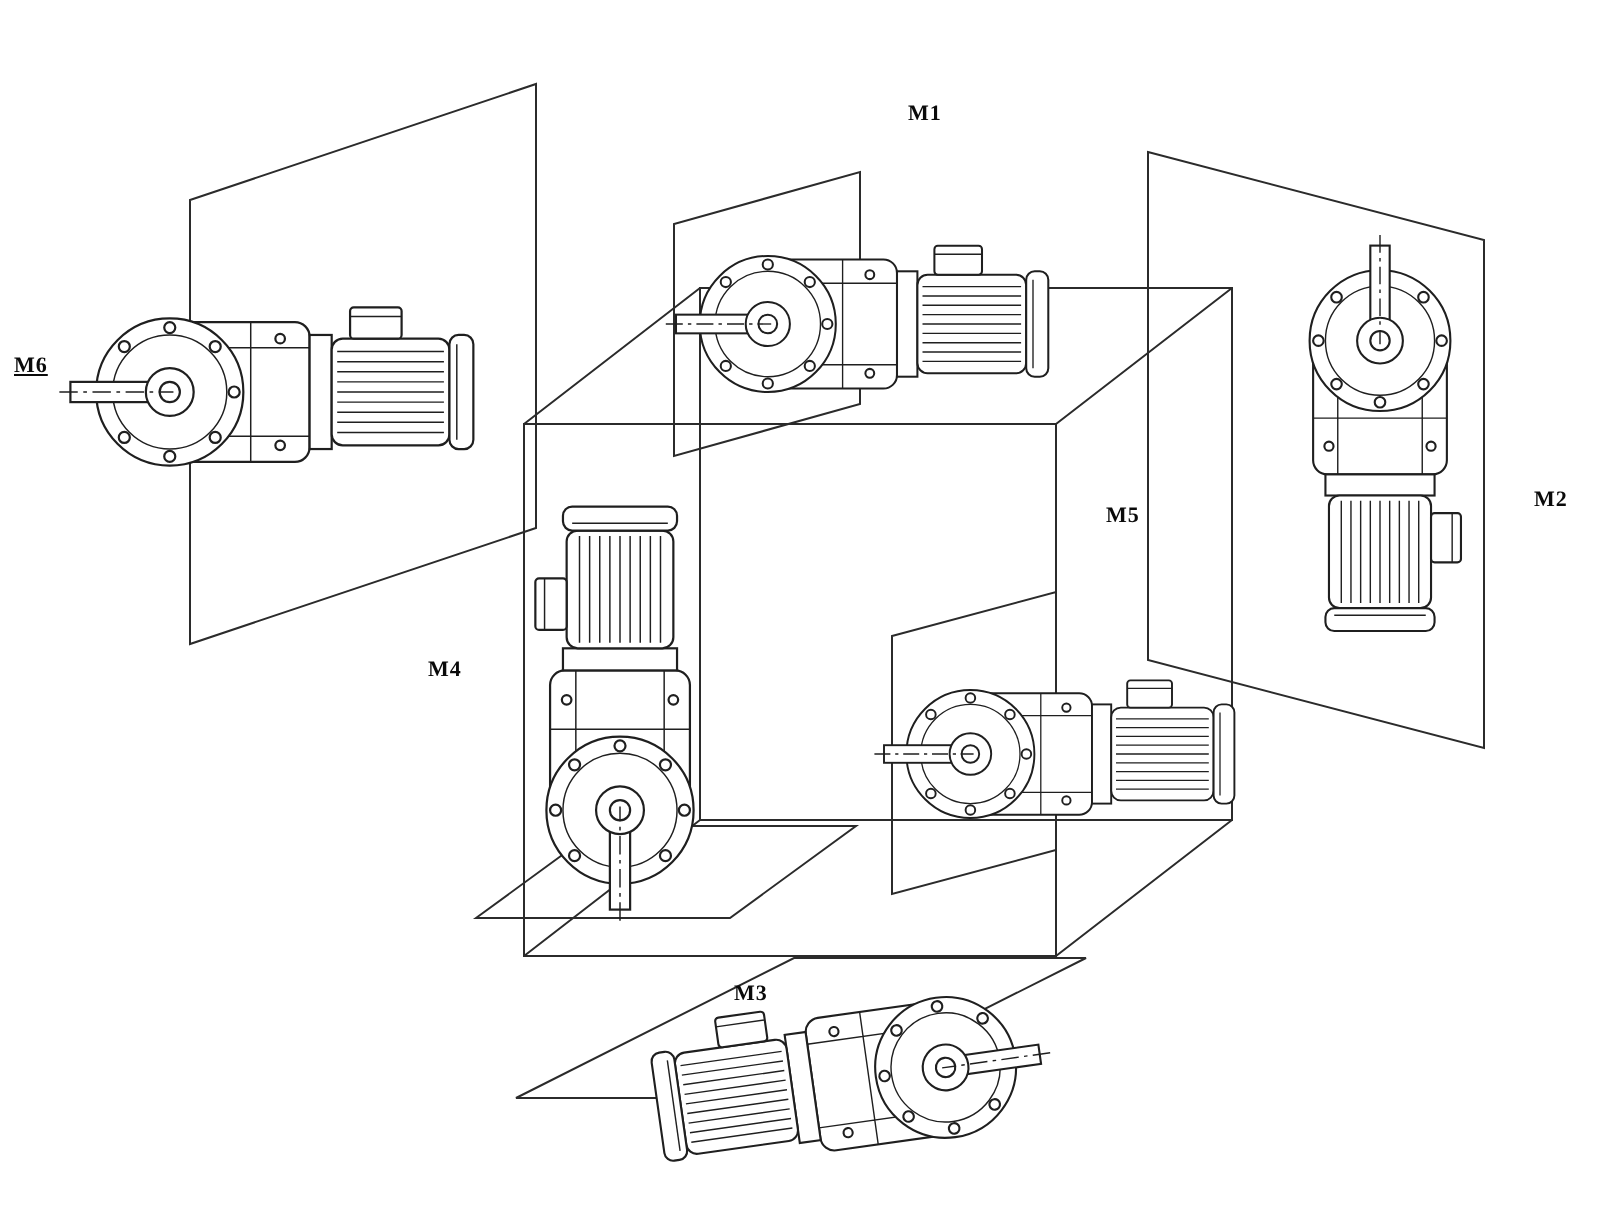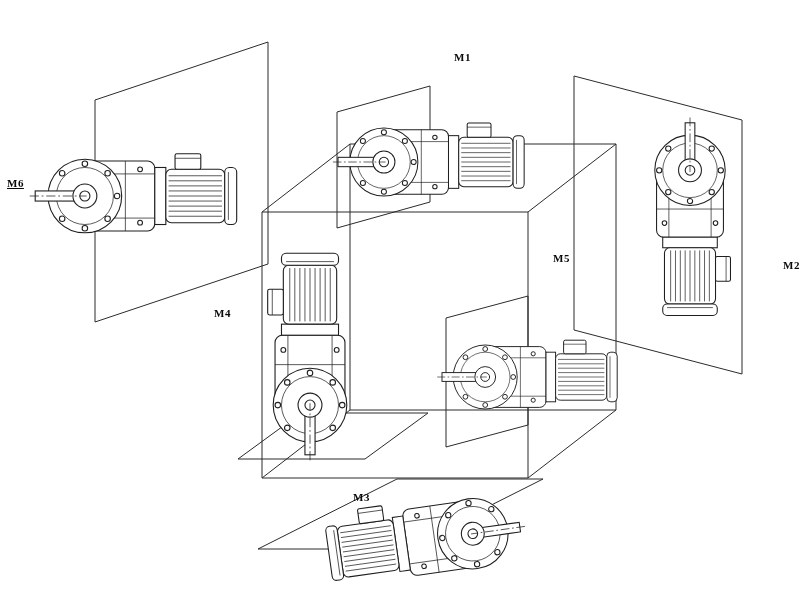--- a/index.html
+++ b/index.html
@@ -80,19 +80,19 @@
 
     <use href="#gearmotor" transform="translate(72,196) scale(0.92)"></use>
     <use href="#gearmotor" transform="translate(372,162) scale(0.85)"></use>
     <use href="#gearmotor" transform="translate(690,158) rotate(90) scale(0.88)"></use>
     <use href="#gearmotor" transform="translate(310,418) rotate(-90) scale(0.92)"></use>
     <use href="#gearmotor" transform="translate(474,377) scale(0.8)"></use>
     <use href="#gearmotor" transform="translate(485,532) rotate(-8) scale(-0.88,0.88)"></use>
   </svg>
 
   <div class="label" style="left:454px; top:51px;">M1</div>
-  <div class="label" style="left:767px; top:259px;margin-left:16px;">M2</div>
-  <div class="label" style="left:353px; top:491px;">M3</div>
-  <div class="label" style="left:214px; top:307px;">M4</div>
+  <div class="label" style="left:767px; top:244px;">M2</div>
+  <div class="label" style="left:367px; top:491px;">M3</div>
+  <div class="label" style="left:214px; top:329px;">M4</div>
   <div class="label" style="left:553px; top:252px;">M5</div>
   <div class="label" style="left:7px;   top:177px;text-decoration:underline;">M6</div>
 
 </div>
 
 </body></html>

